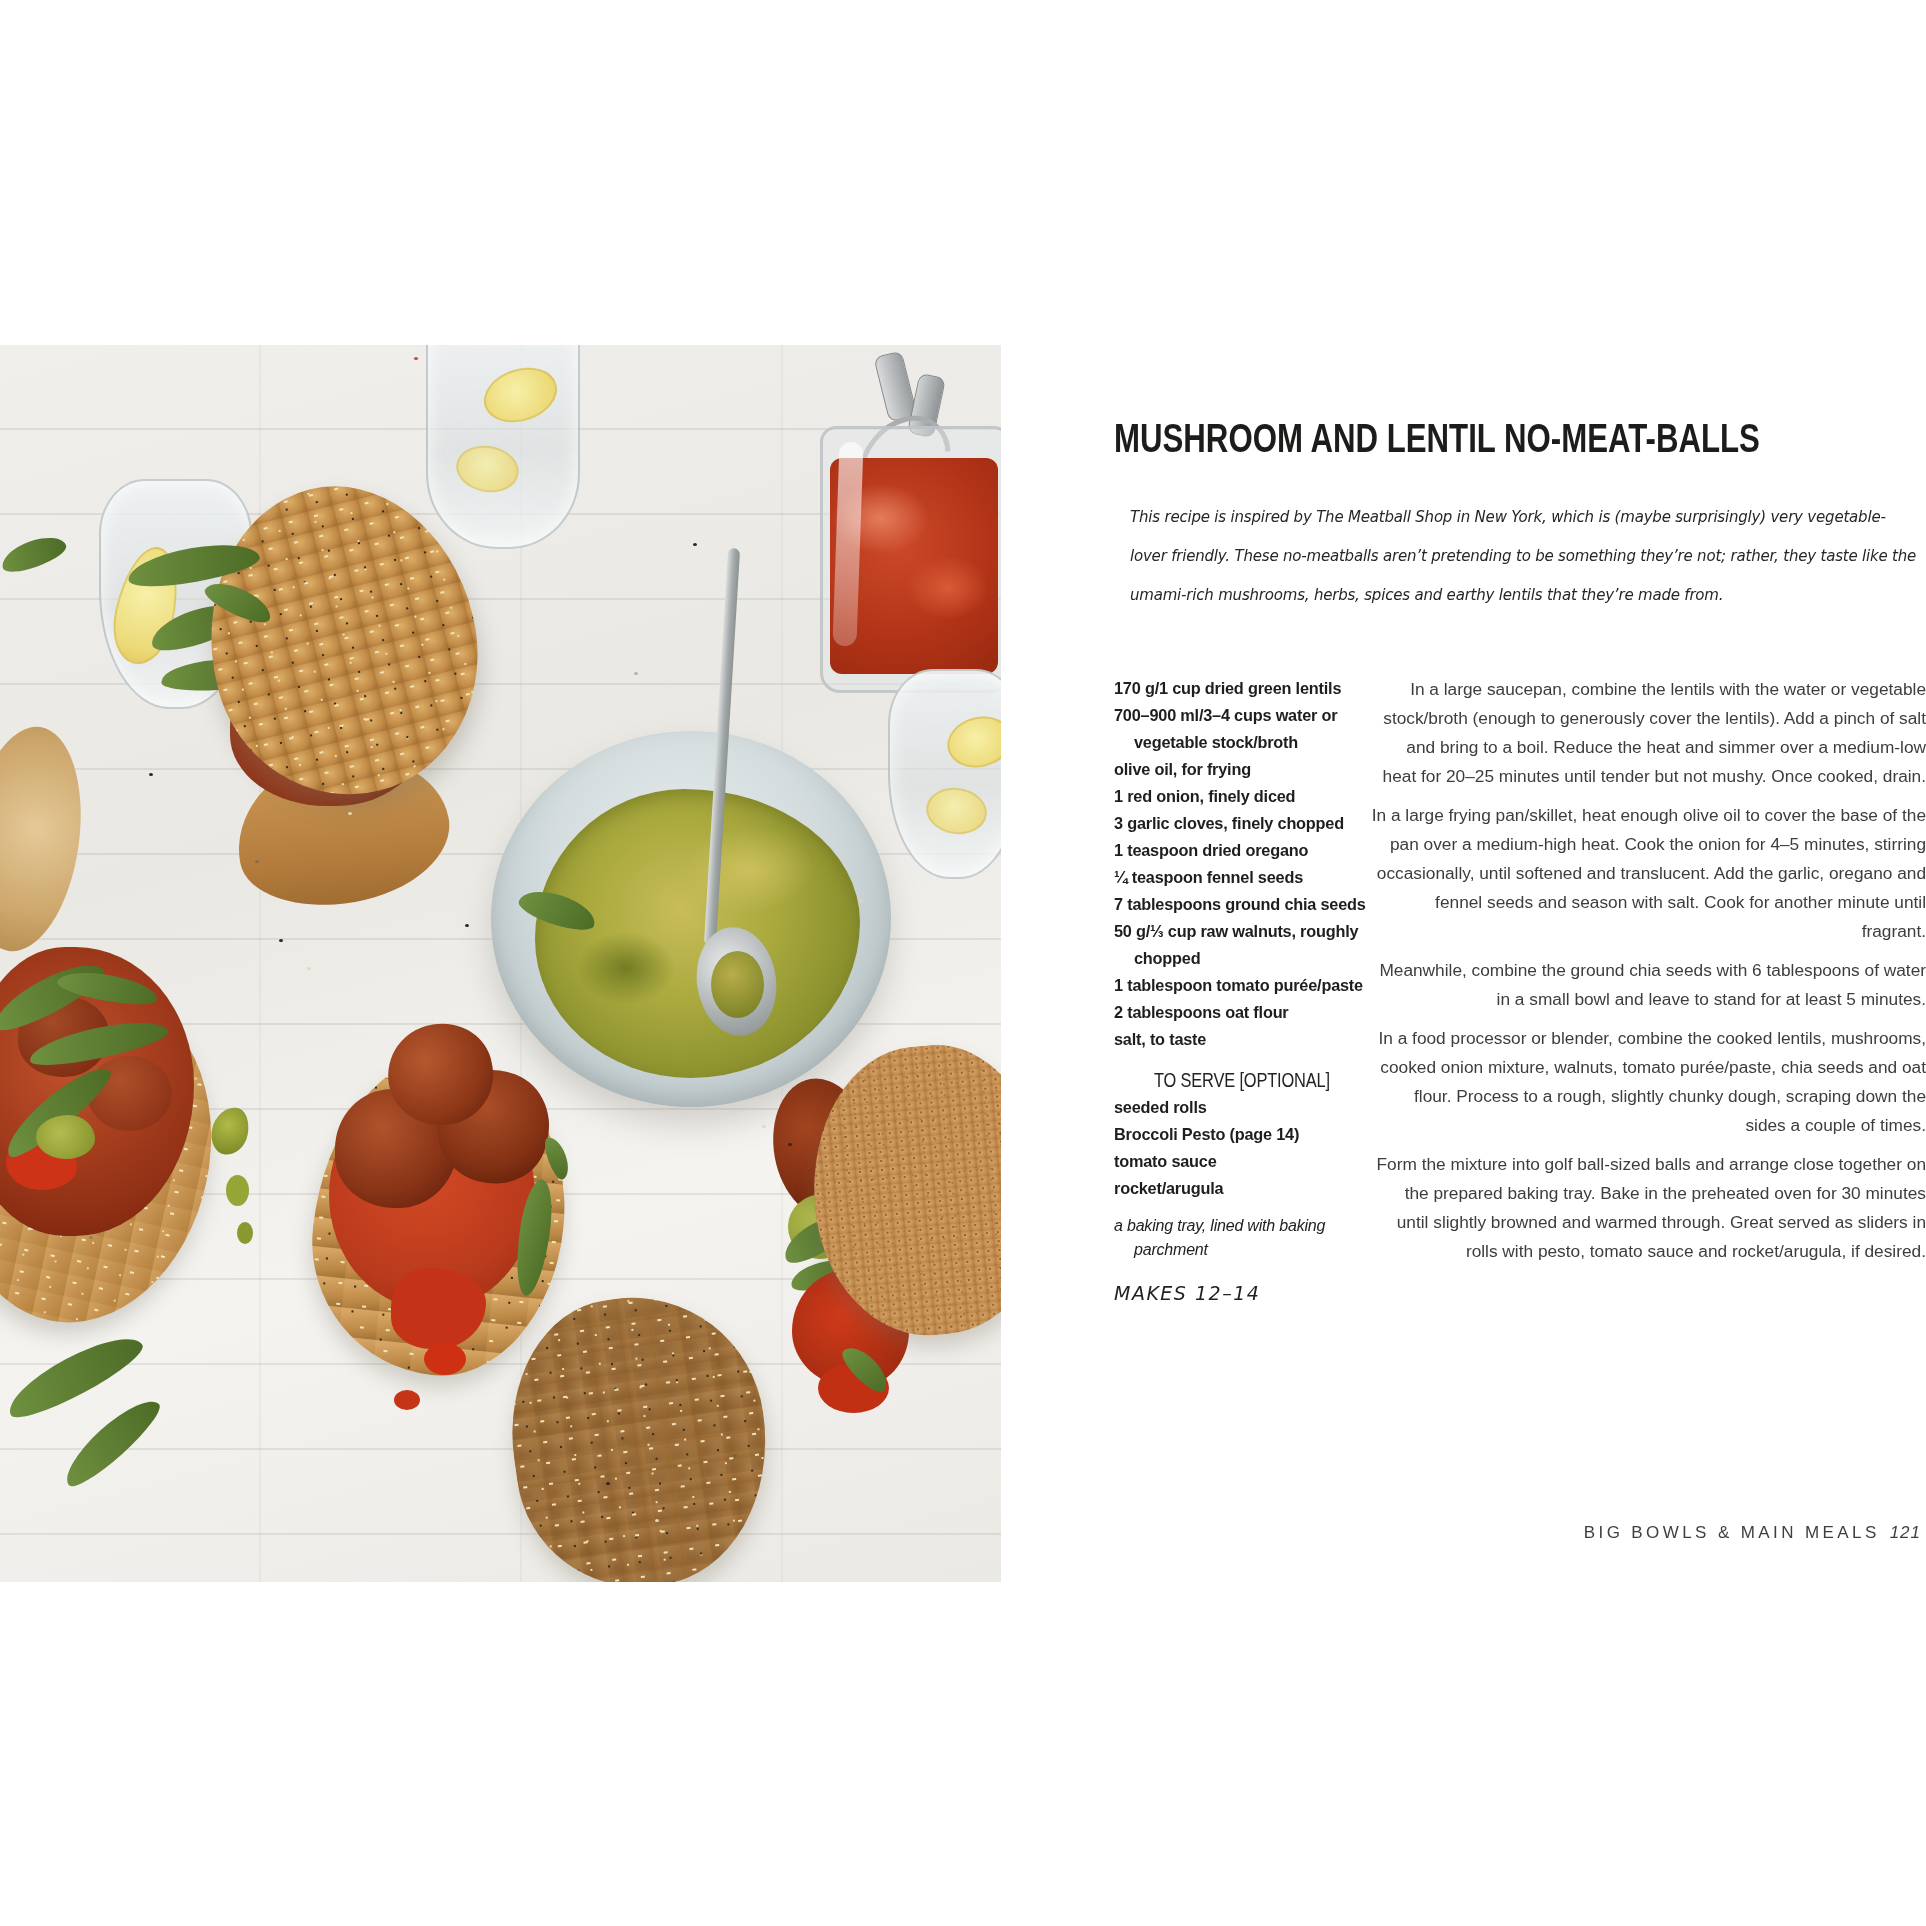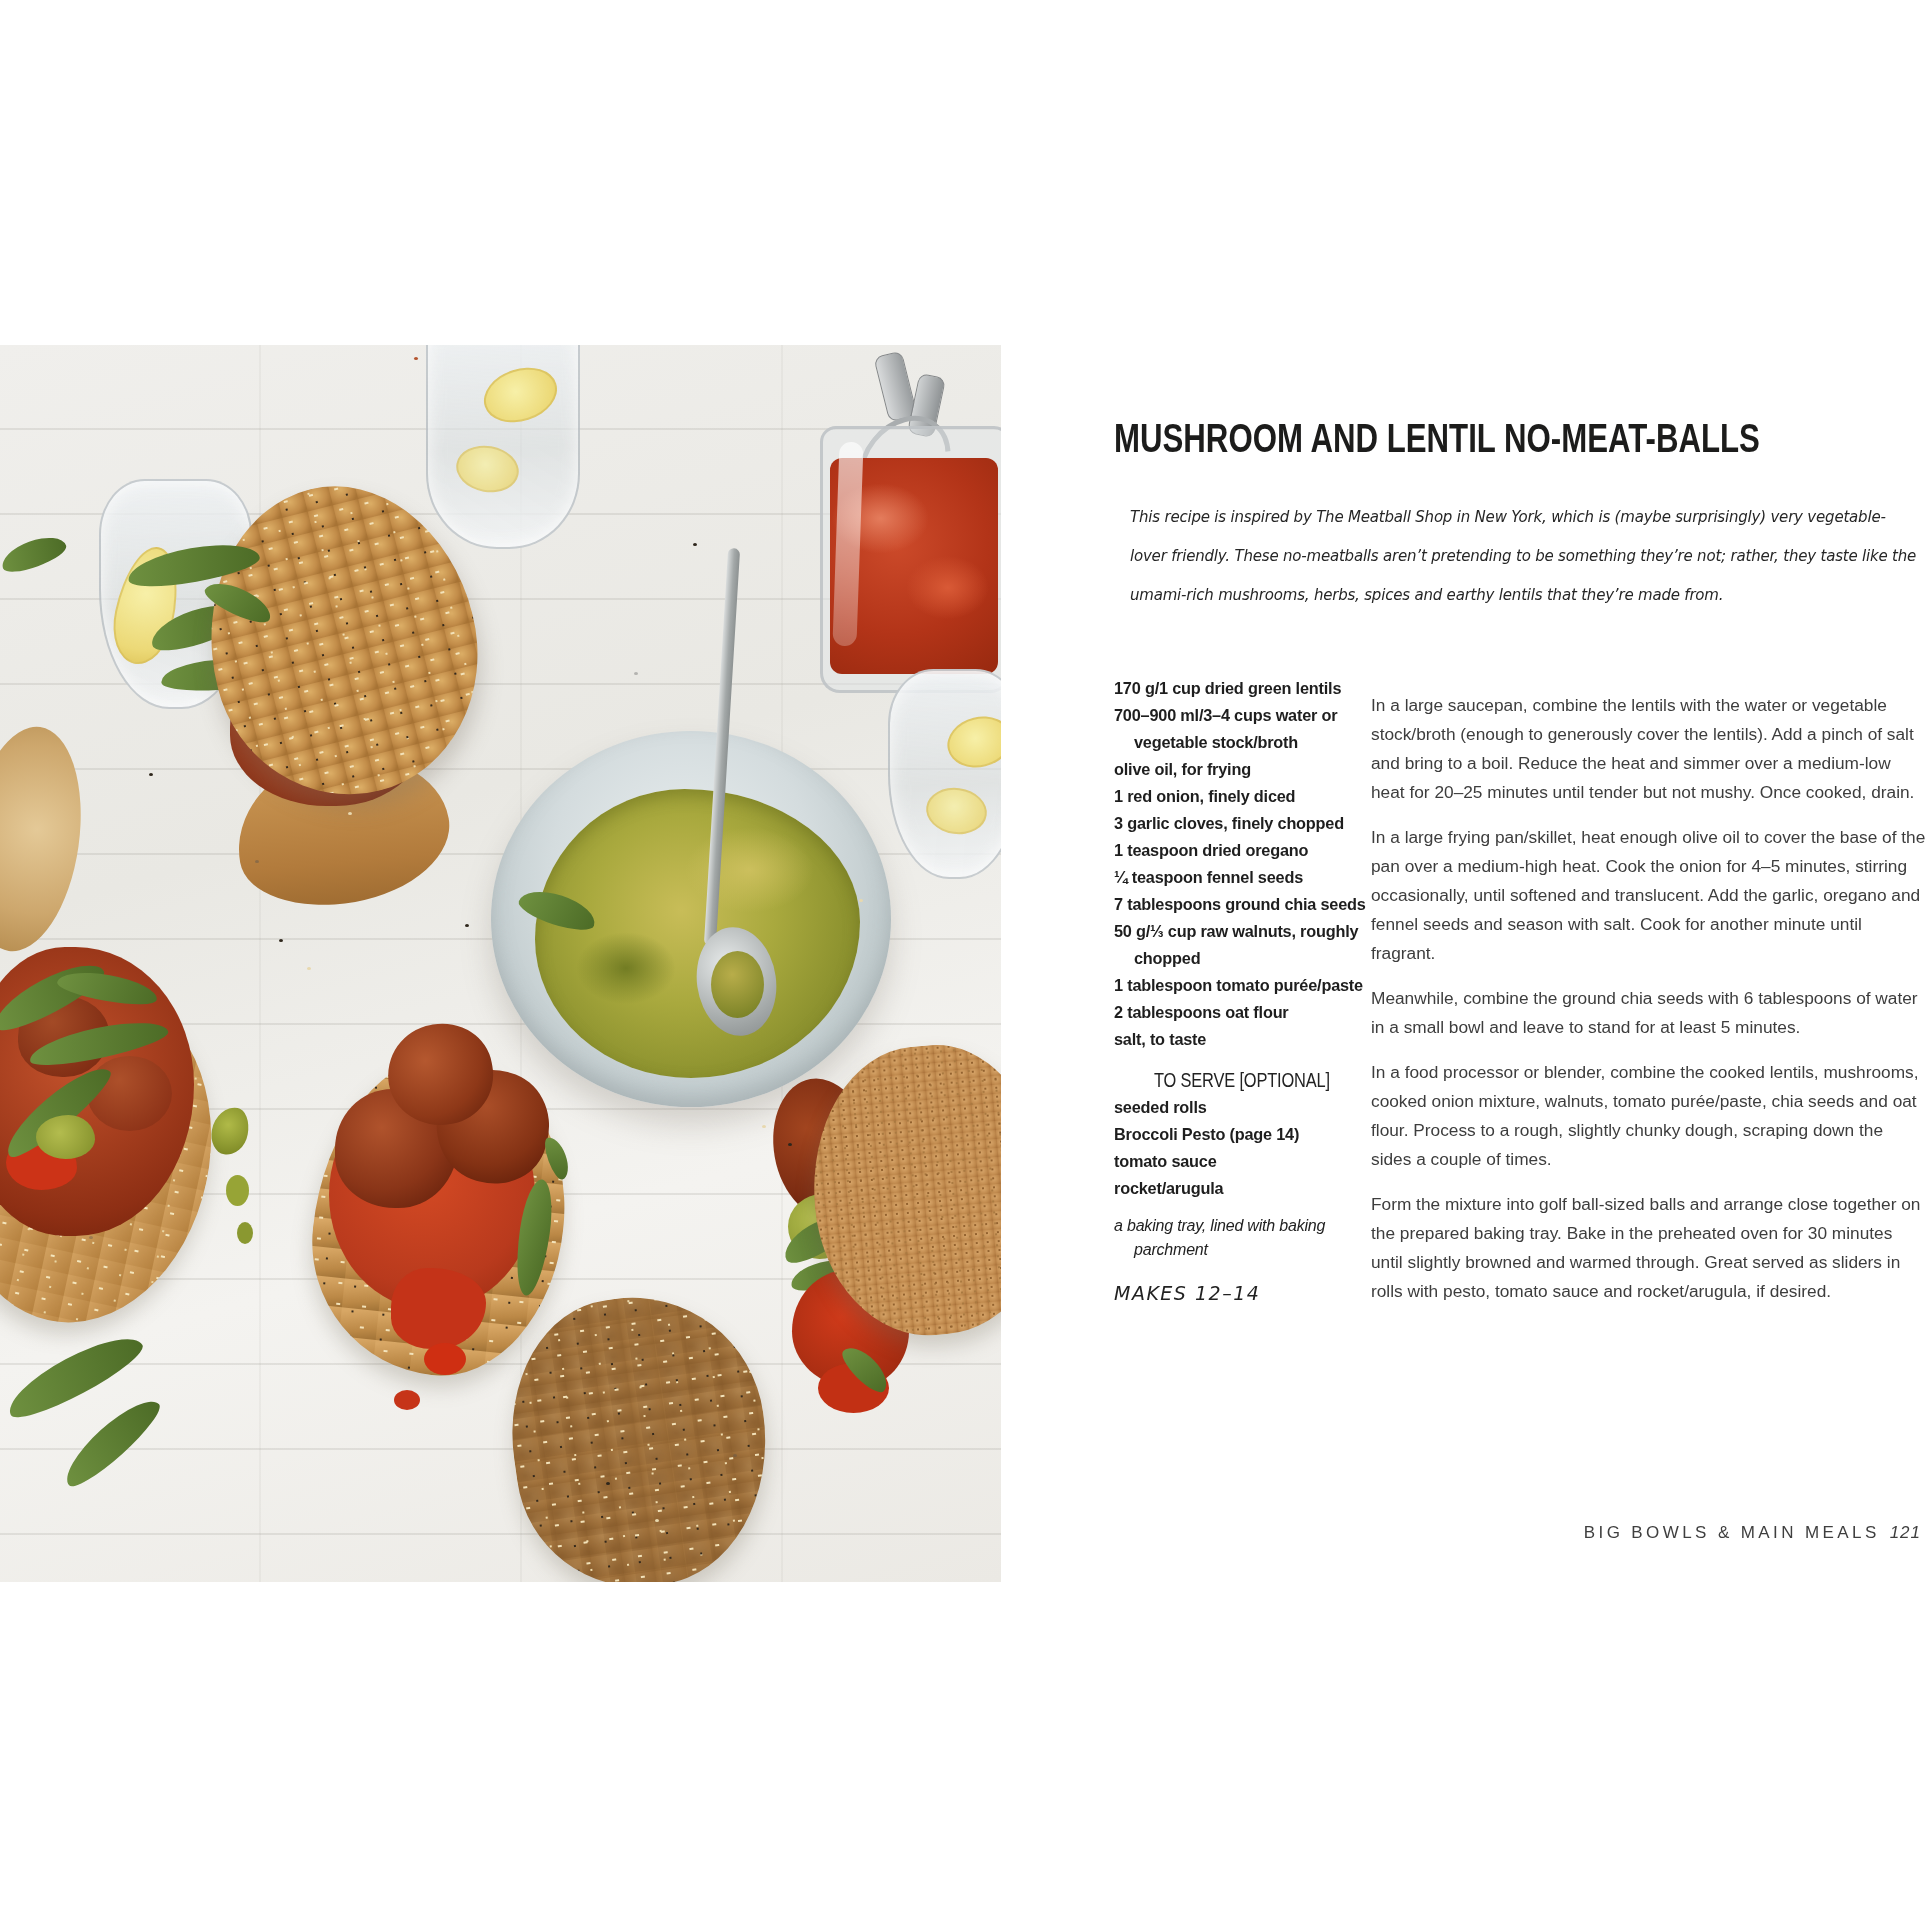--- a/index.html
+++ b/index.html
@@ -46,21 +46,21 @@
   .ing-col{flex:0 0 254px;width:254px;font-size:16.3px;font-weight:bold;line-height:27px;
            color:#1e1e1e;letter-spacing:-0.2px;}
   .ing-item{padding-left:20px;text-indent:-20px;}
   .serve-header{margin-top:14px;font-weight:normal;font-size:20px;color:#222;text-align:right;}
   .condensed{display:inline-block;transform:scaleX(.82);transform-origin:left center;white-space:nowrap;}
   .equipment{margin-top:12px;font-weight:normal;font-style:italic;font-size:16px;line-height:24px;
              padding-left:20px;text-indent:-20px;color:#222;}
   .makes{margin-top:18px;font-family:"DejaVu Sans",sans-serif;font-style:italic;font-weight:normal;
          font-size:19px;letter-spacing:1.5px;color:#222;}
   .method-col{flex:0 0 555px;width:555px;margin-left:3px;font-size:17.3px;line-height:29px;color:#3d3d3d;}
-  .method-col p{margin:16px 0 10px 0;}
+  .method-col p{margin:0 0 10px 0;text-align:right;}
   .footer{position:absolute;right:6px;top:1523px;font-size:17px;letter-spacing:3.4px;color:#3f3f3f;
           white-space:nowrap;}
   .footer .pagenum{font-style:italic;letter-spacing:1px;margin-left:10px;}
 </style>
 </head>
 <body>
 
 <div id="canvas">
 
   <div class="photo">

